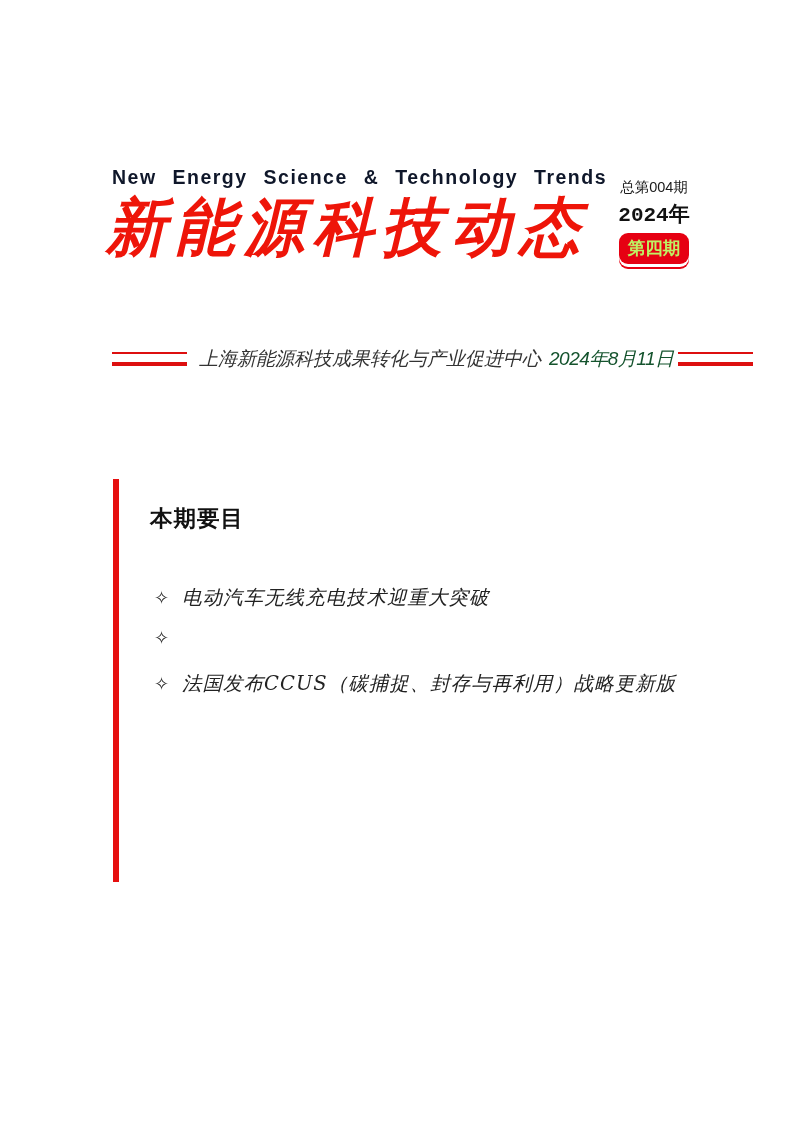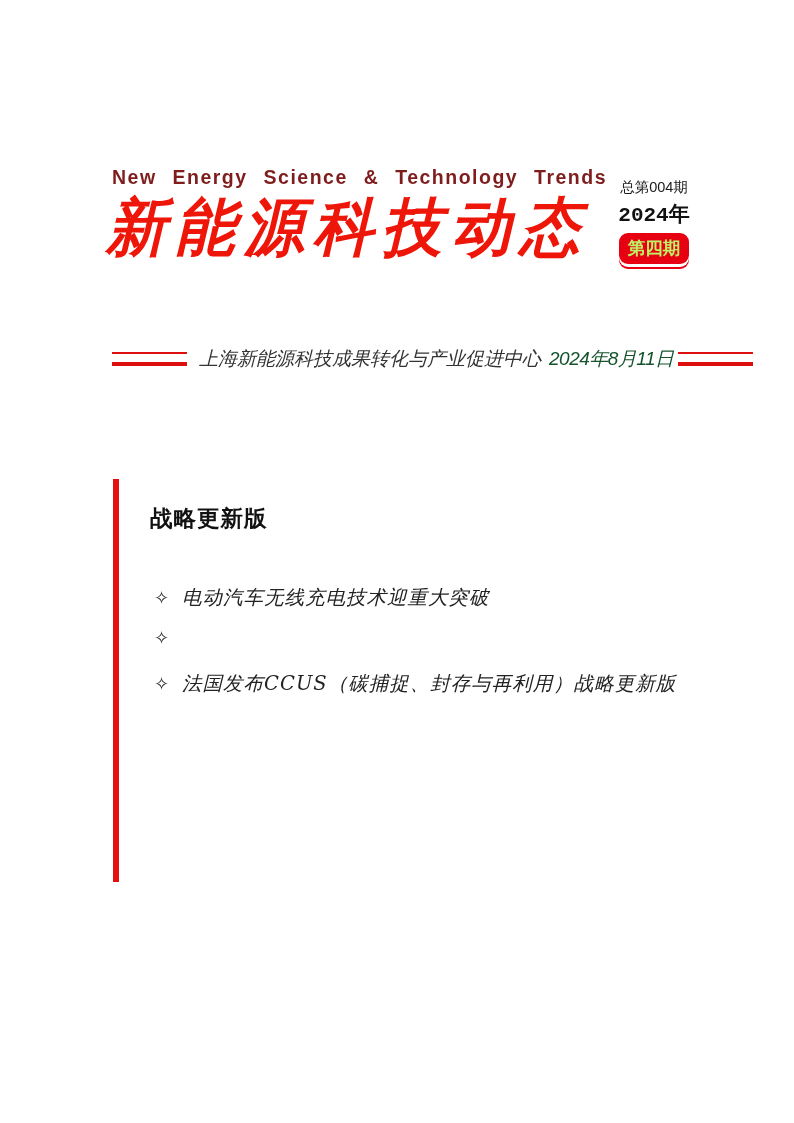--- a/index.html
+++ b/index.html
@@ -16,21 +16,21 @@
     overflow: hidden;
   }
 
   
   .eng-title {
     position: absolute;
     left: 112px;
     top: 166px;
     font-size: 19.5px;
     font-weight: bold;
-    color: #7f1d1d;
+    color: #0f172a;
     letter-spacing: 1.5px;
     word-spacing: 9px;
     white-space: nowrap;
   }
   .cn-title {
     position: absolute;
     left: 106px;
     top: 188px;
     width: 500px;
     font-family: "DejaVu Serif", "Liberation Serif", serif;
@@ -177,21 +177,21 @@
     <div class="org-name">上海新能源科技成果转化与产业促进中心</div>
     <div class="issue-date">2024年8月11日</div>
     <div class="rule-stack">
       <div class="rule-thin"></div>
       <div class="rule-thick"></div>
     </div>
   </div>
 
   <div class="accent-bar"></div>
 
-  <div class="contents-heading">战略更新版</div>
+  <div class="contents-heading">本期要目</div>
 
   <div class="contents-list">
     <div class="contents-item">
       <span class="bullet">✧</span>
       <span>电动汽车无线充电技术迎重大突破</span>
     </div>
     <div class="contents-item">
       <span class="bullet">✧</span>
     </div>
     <div class="contents-item">

